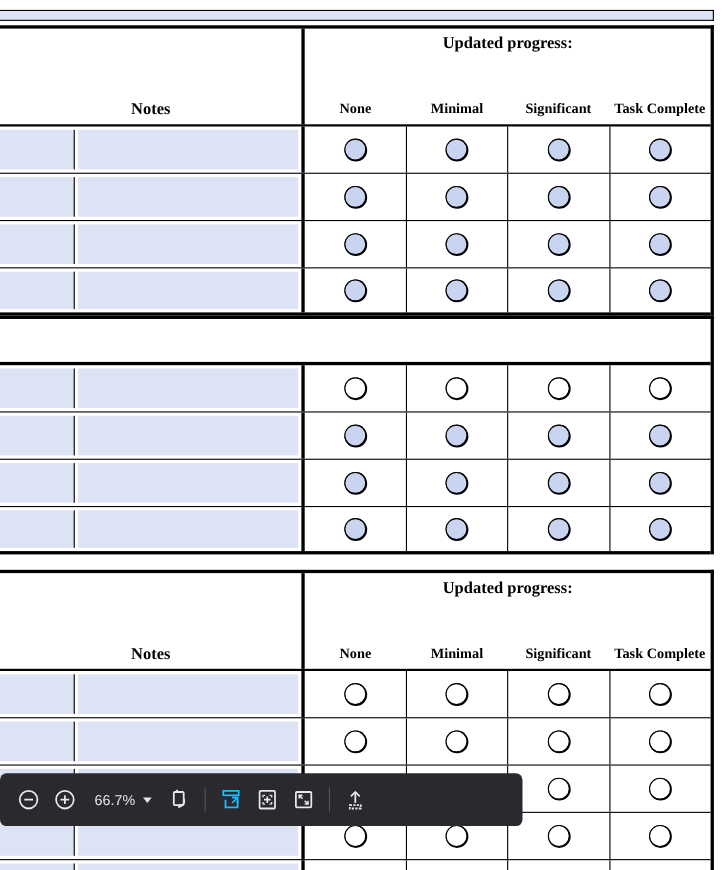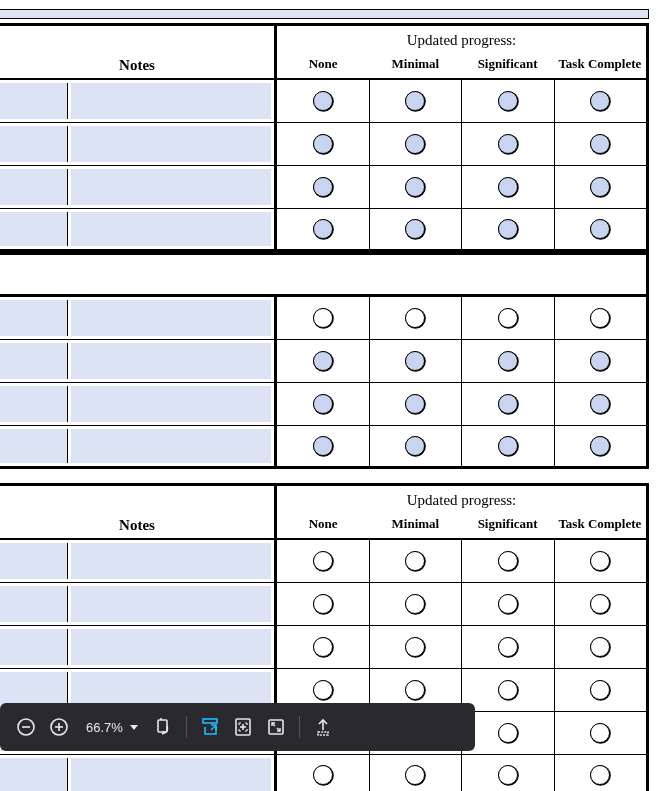--- a/index.html
+++ b/index.html
@@ -46,37 +46,38 @@
     padding-bottom: 4px;
     text-align: center;
   }
   .progress-head {
     flex: 1;
     display: flex;
     flex-direction: column;
   }
   .progress-title {
     text-align: center;
-    font-weight: normal;
+    font-weight: bold;
     font-size: 15px;
     padding: 6px 0 4px;
   }
   .progress-cols {
     display: flex;
   }
   .progress-col-head {
     flex: 1;
     text-align: center;
     font-weight: bold;
     font-size: 13px;
     padding: 4px 2px 6px;
     line-height: 1.15;
     display: flex;
     align-items: center;
     justify-content: center;
+    margin-top: 35px;
   }
   .body-row {
     display: flex;
     height: 43px;
     border-bottom: 1.5px solid #000;
   }
   .body-row.last { border-bottom: 3px solid #000; }
   .notes-area {
     flex: 0 0 277px;
     border-right: 3px solid #000;

